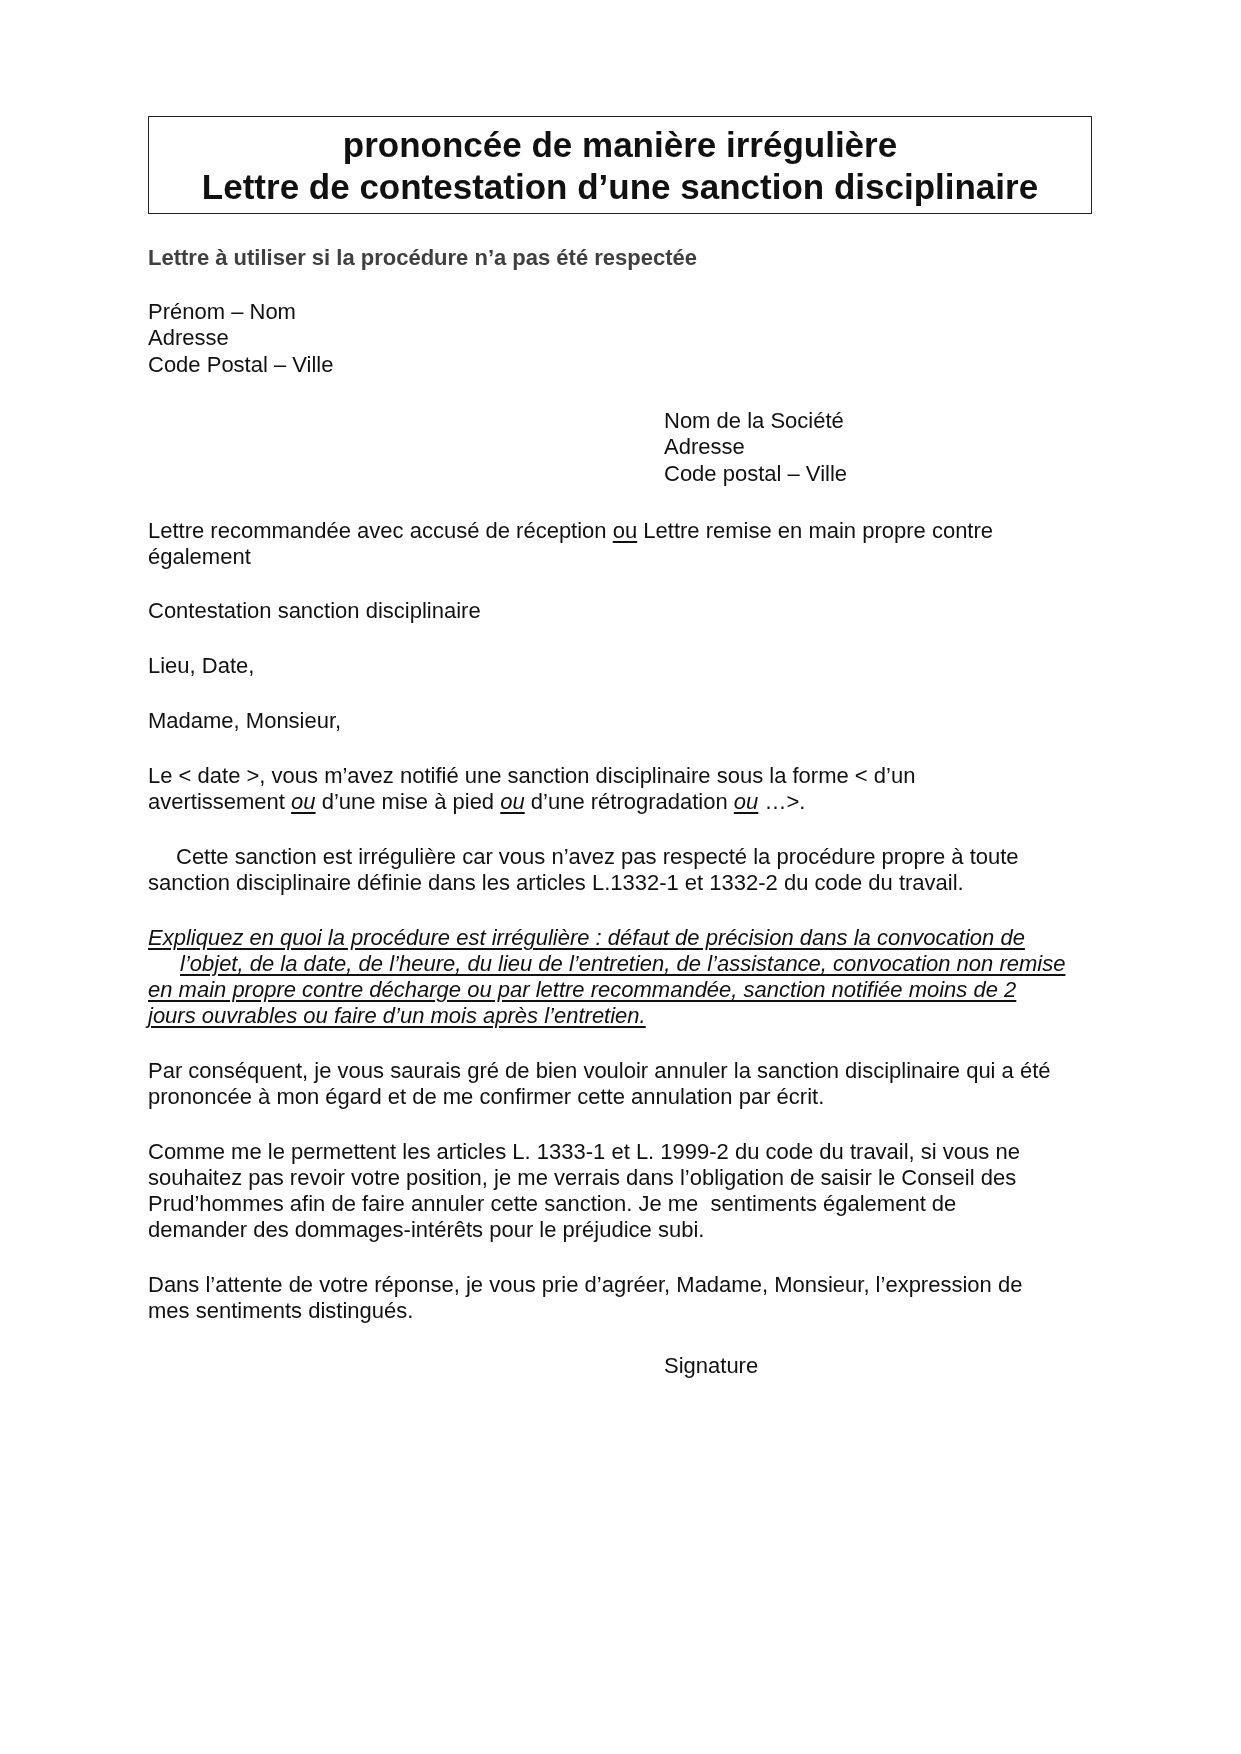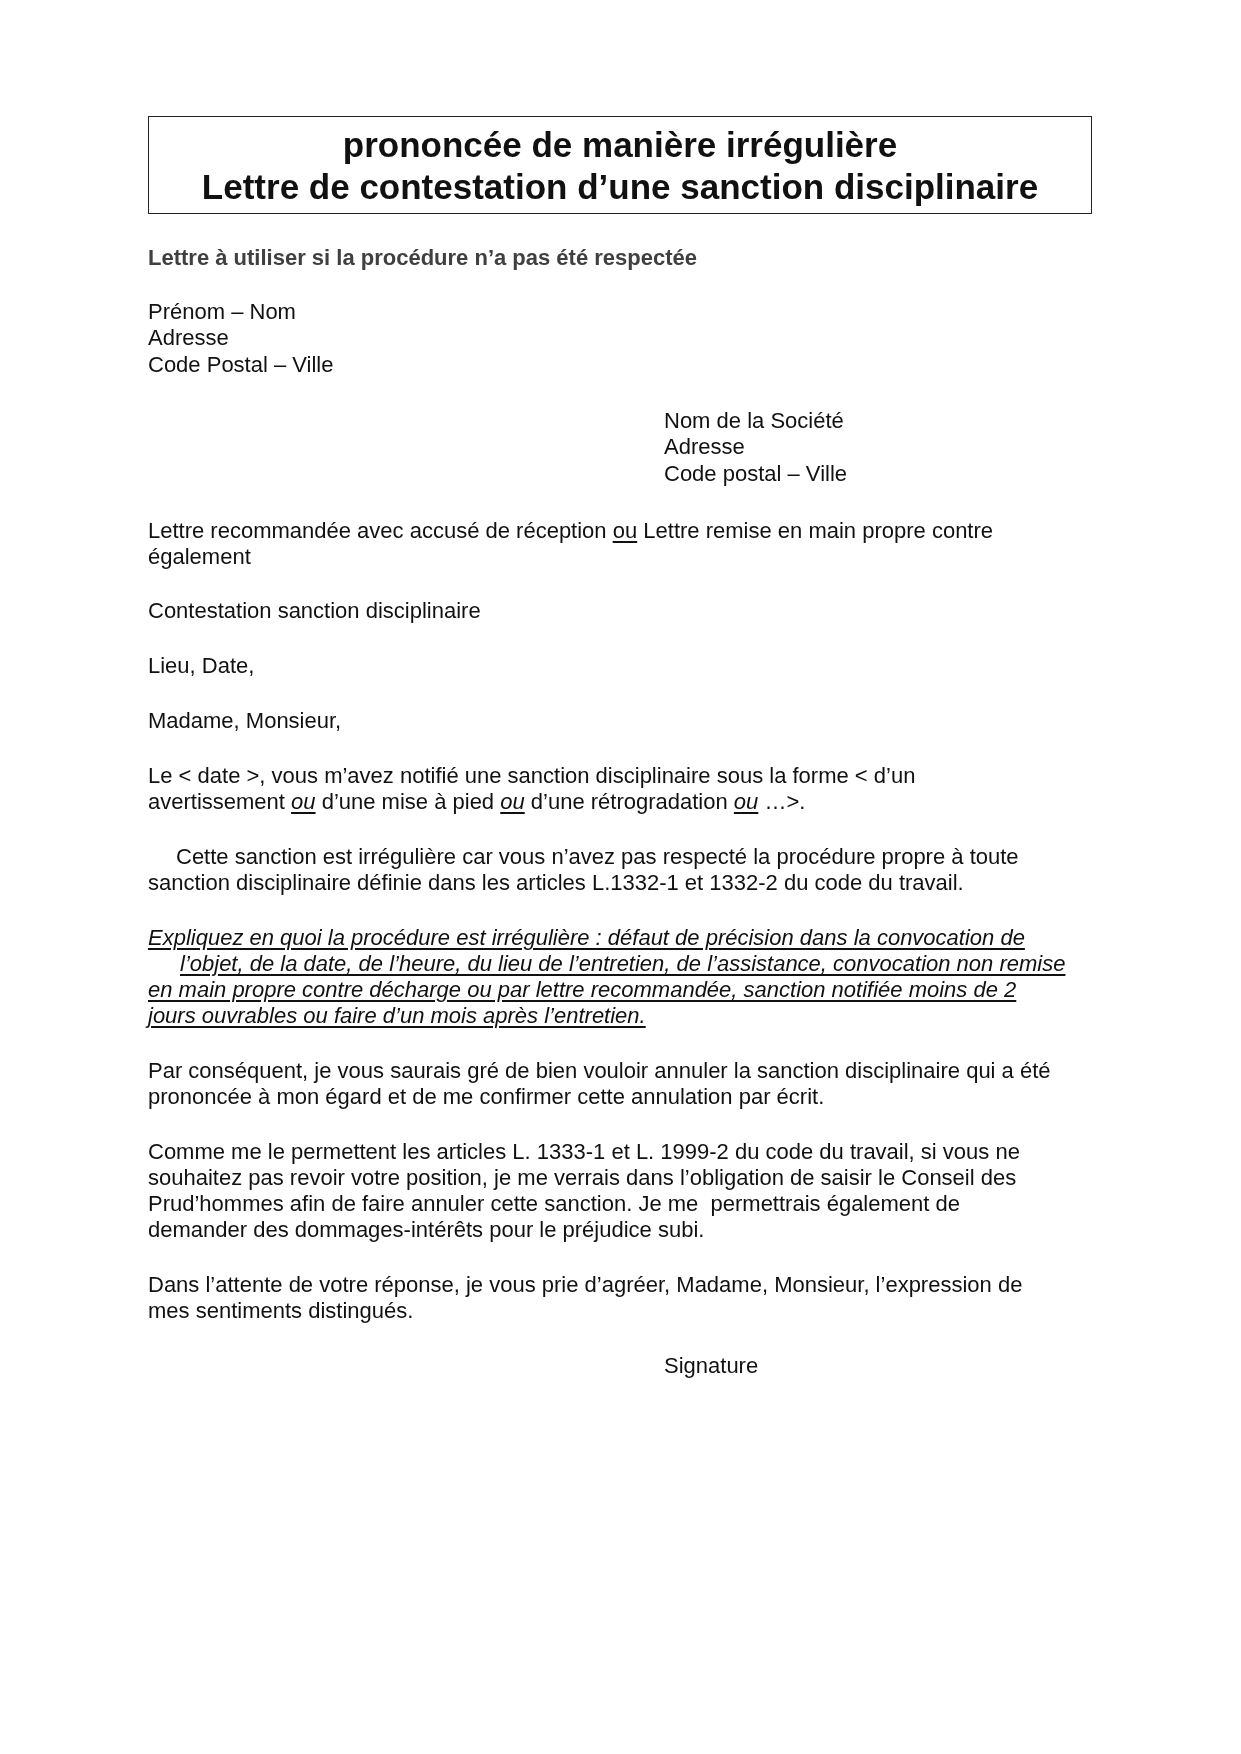--- a/index.html
+++ b/index.html
@@ -69,21 +69,21 @@
 </div>
 
 <div>
   <div class="txt" style="left:148px; top:1058px;">Par conséquent, je vous saurais gré de bien vouloir annuler la sanction disciplinaire qui a été</div>
   <div class="txt" style="left:148px; top:1084px;">prononcée à mon égard et de me confirmer cette annulation par écrit.</div>
 </div>
 
 <div>
   <div class="txt" style="left:148px; top:1139px;">Comme me le permettent les articles L. 1333-1 et L. 1999-2 du code du travail, si vous ne</div>
   <div class="txt" style="left:148px; top:1165px;">souhaitez pas revoir votre position, je me verrais dans l’obligation de saisir le Conseil des</div>
-  <div class="txt" style="left:148px; top:1191px;">Prud’hommes afin de faire annuler cette sanction. Je me  permettrais également de</div>
+  <div class="txt" style="left:148px; top:1191px;">Prud’hommes afin de faire annuler cette sanction. Je me  sentiments également de</div>
   <div class="txt" style="left:148px; top:1217px;">demander des dommages-intérêts pour le préjudice subi.</div>
 </div>
 
 <div>
   <div class="txt" style="left:148px; top:1272px;">Dans l’attente de votre réponse, je vous prie d’agréer, Madame, Monsieur, l’expression de</div>
   <div class="txt" style="left:148px; top:1298px;">mes sentiments distingués.</div>
 </div>
 
 <div class="txt" style="left:664px; top:1353px;">Signature</div>
 

